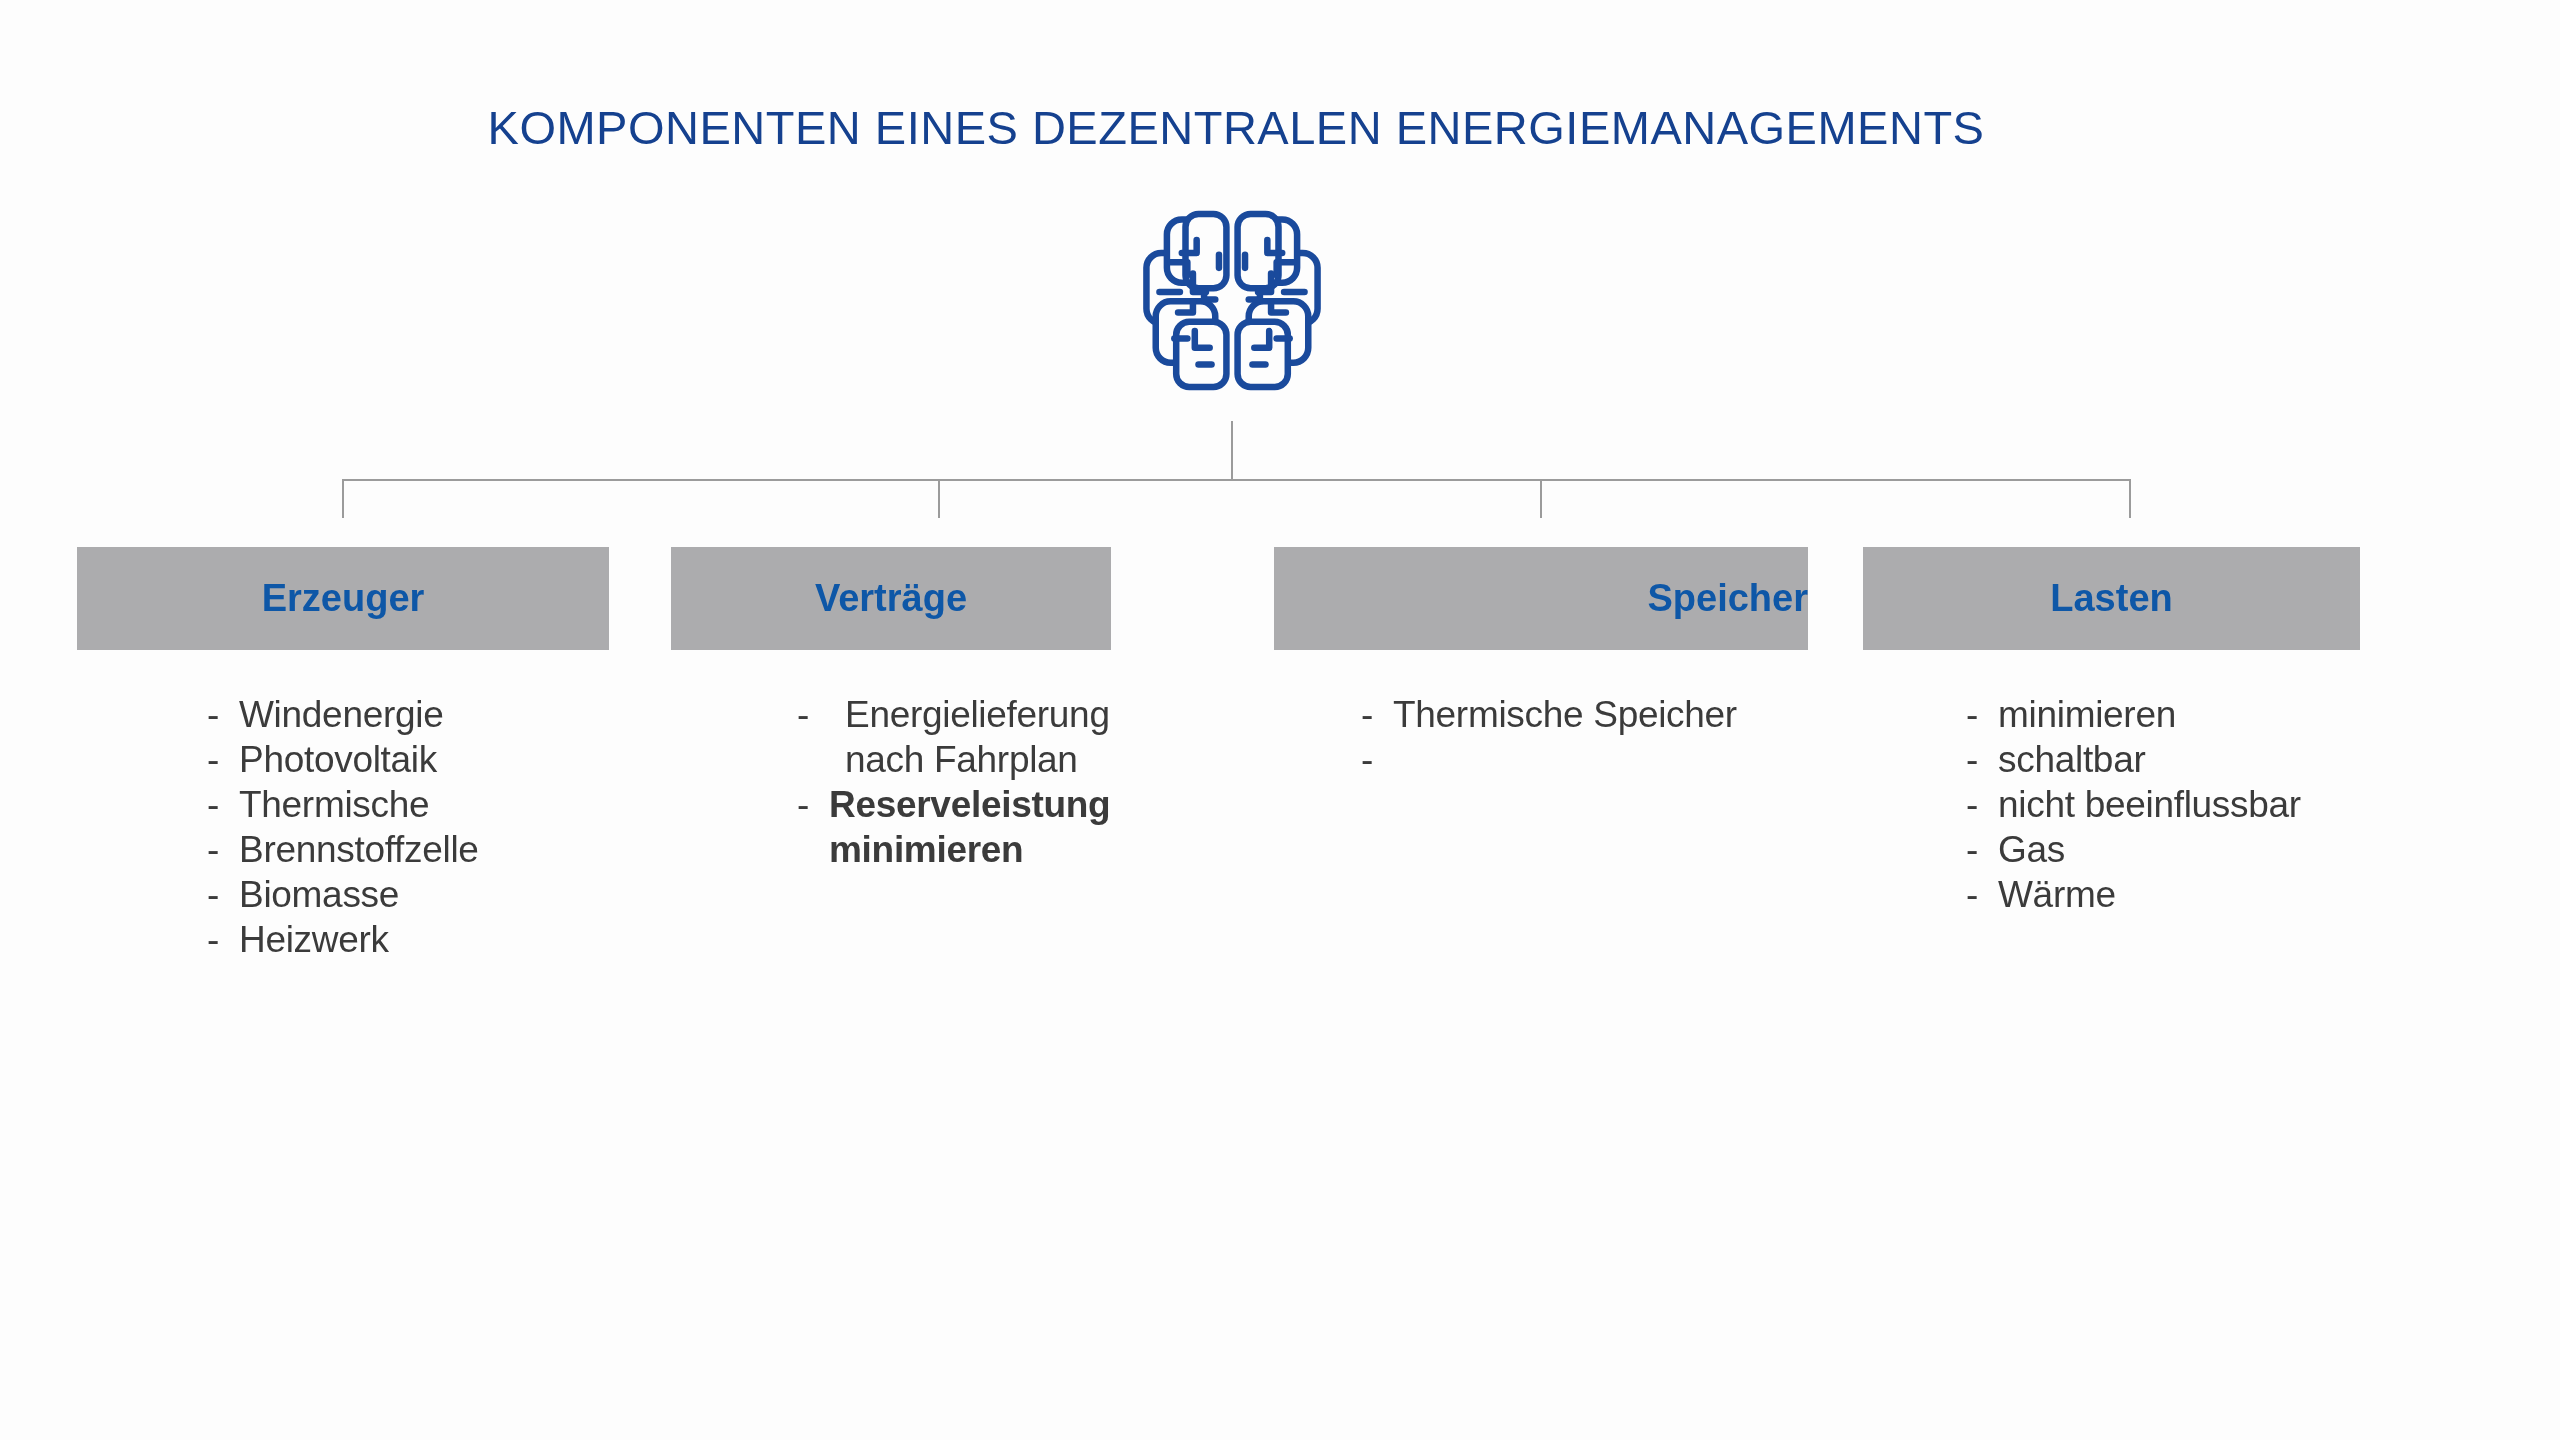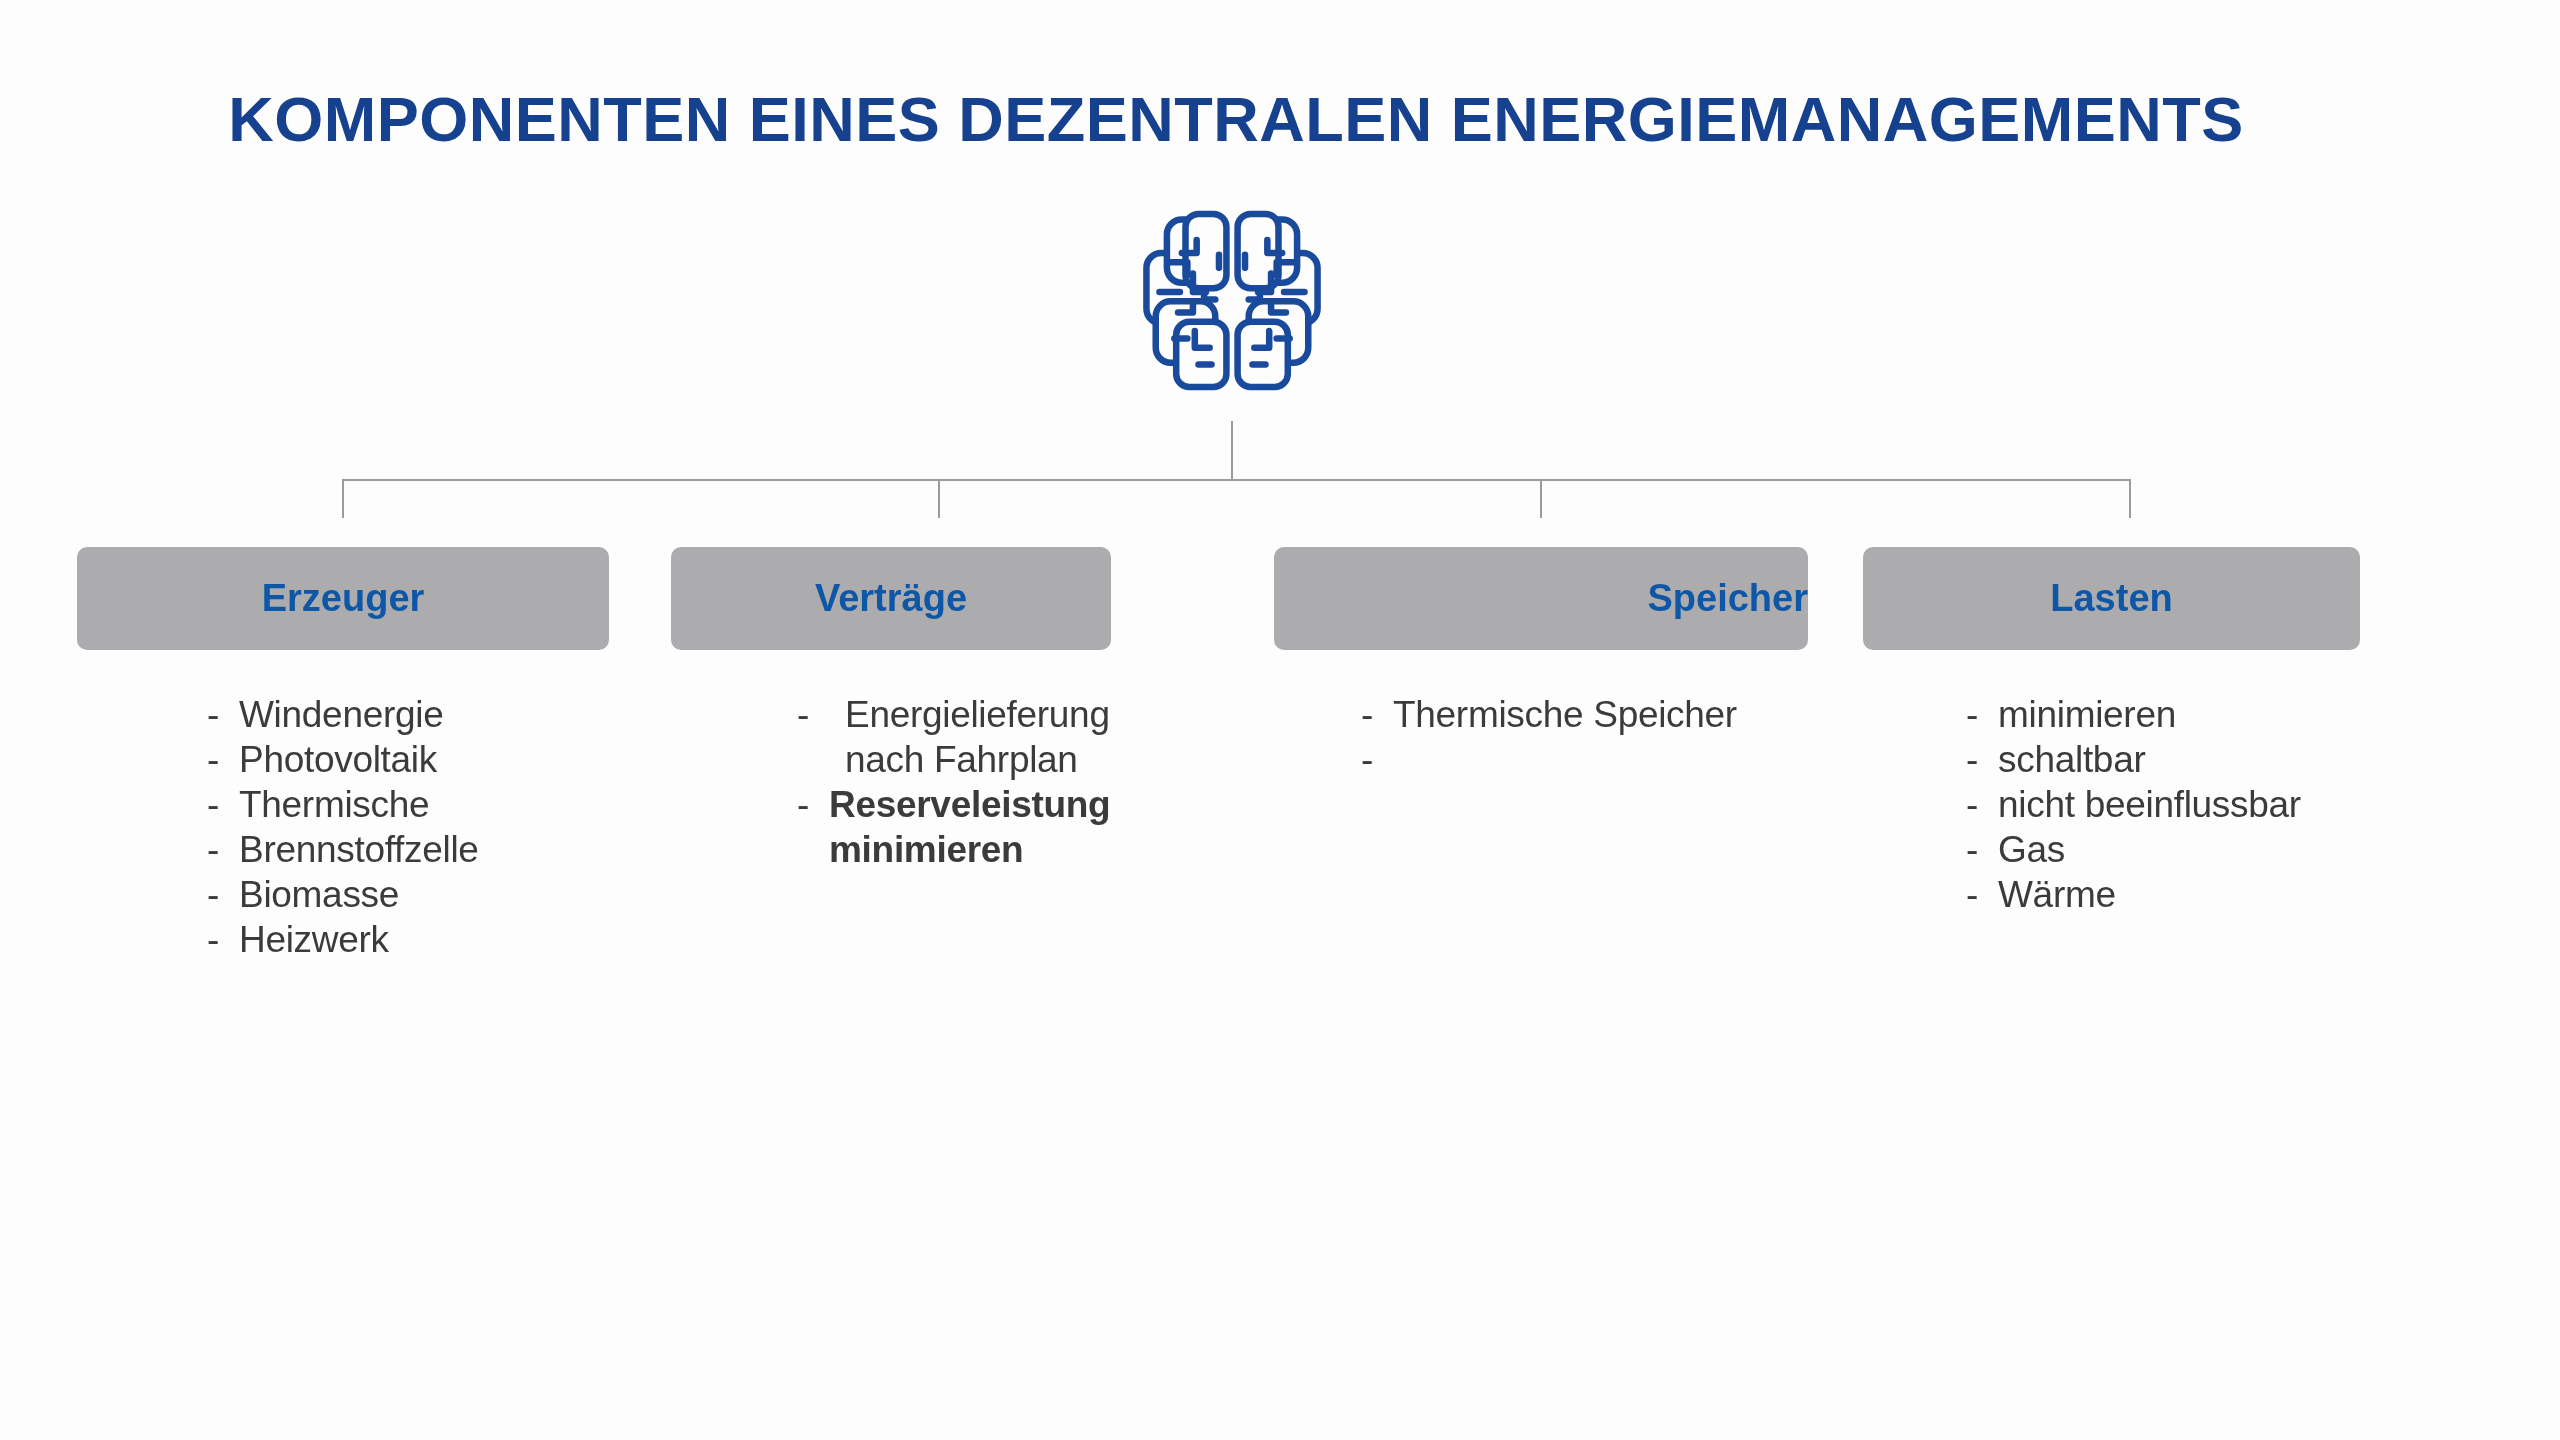--- a/index.html
+++ b/index.html
@@ -15,45 +15,45 @@
   html,body{width:2560px;height:1440px;}
   body{
     background:#FDFDFD;
     font-family:"Liberation Sans", sans-serif;
     overflow:hidden;
   }
   .stage{position:relative;width:2560px;height:1440px;}
 
   .diagram-title{
     position:absolute;
-    left:1236px; top:83px;
+    left:1236px; top:100px;
     transform:translateX(-50%);
     white-space:nowrap;
-    font-size:63px;
-    font-weight:700;
+    font-size:47px;
+    font-weight:400;
     letter-spacing:.5px;
     color:var(--c-title);
   }
 
   .brain{
     position:absolute;
     left:1139px; top:208px;
     width:186px; height:196px;
   }
 
   .connector{position:absolute;background:var(--c-line);}
   .stem{left:1231px; top:421px; width:2px; height:59px;}
   .hbar{left:342px;  top:479px; width:1789px; height:2px;}
   .drop{top:481px; width:2px; height:37px;}
 
   .cat-box{
     position:absolute;
     top:547px; height:103px;
     background:var(--c-box);
-    display:flex; align-items:center; justify-content:center;border-radius:10px;
+    display:flex; align-items:center; justify-content:center;
   }
   .cat-box .cat-label{
     font-size:38px;
     font-weight:700;
     color:var(--c-header);
   }
 
   .cat-list{
     position:absolute;
     top:692px;

